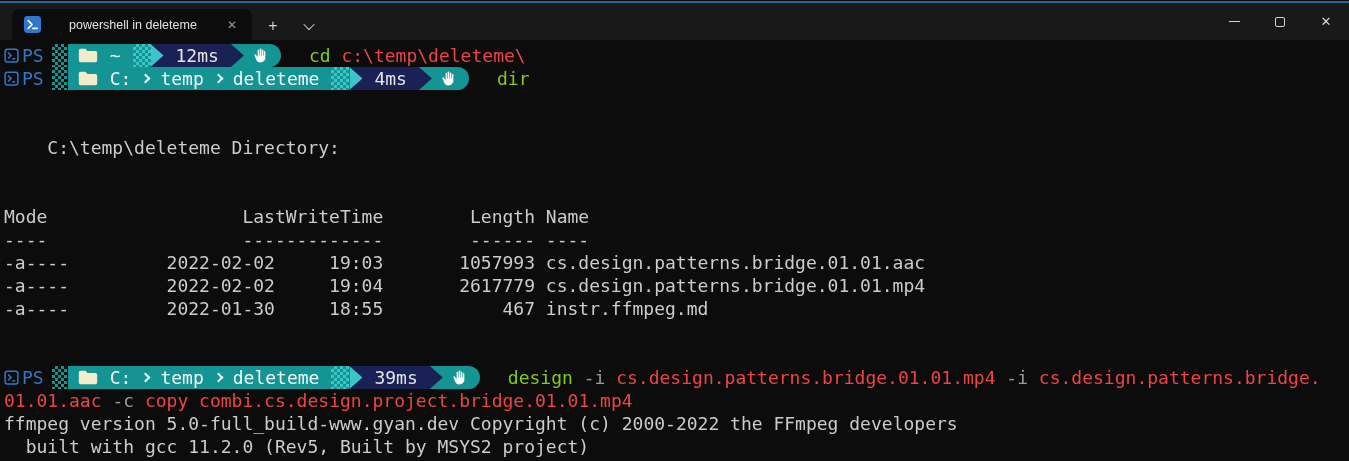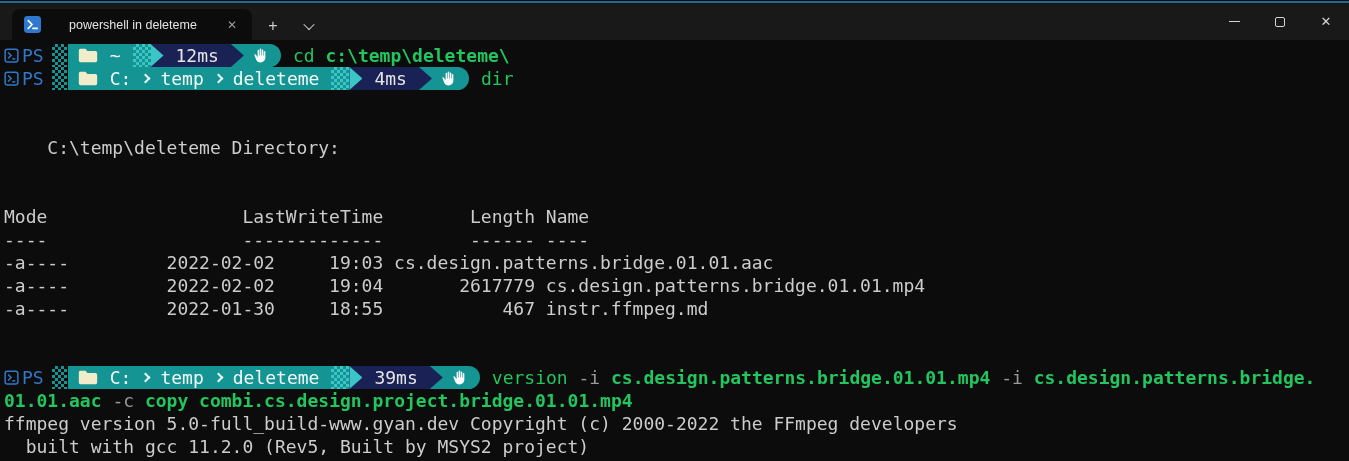--- a/index.html
+++ b/index.html
@@ -58,22 +58,22 @@
     width:18px; background-color:#159494;
     background-image:repeating-conic-gradient(#3cc5c7 0% 25%, transparent 0% 50%);
     background-size:6px 6px;
   }
   .sep { width:13px; position:relative; }
   .sep::before { content:''; position:absolute; inset:0; background:var(--bg); }
   .sep::after  { content:''; position:absolute; inset:0; background:var(--fg); clip-path:polygon(0 0,100% 50%,0 100%); }
   .seg-navy { background:#1a2155; padding:0 12px; color:#e5e5e5;justify-content:center; }
   .seg-pill { background:#159494; padding:0 13px 0 9px; border-radius:0 12px 12px 0; }
   .cmdline { margin-left:12px; display:inline; white-space:pre; }
-  .t-cmd { color:#22c55e; }
-  .t-arg { color:#22c55e;font-weight:bold; }
+  .t-cmd { color:#84cc16;margin-left:16px; }
+  .t-arg { color:#ef4444; }
   .t-dim { color:#999999; }
   
   .row { display:flex; }
   .col-mode { width:15ch; }
   .col-dt { width:20ch; display:inline-flex; }
   .col-date { width:10ch;text-align:right; }
   .col-time { width:10ch; text-align:right; }
   .col-dt-h { width:20ch; text-align:right; }
   .col-len { width:14ch; text-align:right; }
   .col-name { padding-left:1ch; }
@@ -198,20 +198,21 @@
     <div class="line row">
       <span class="col-mode">----</span>
       <span class="col-dt-h">-------------</span>
       <span class="col-len">------</span>
       <span class="col-name">----</span>
     </div>
 
     <div class="line row">
       <span class="col-mode">-a----</span>
       <span class="col-dt"><span class="col-date">2022-02-02</span><span class="col-time">19:03</span></span>
+      <span class="col-len">1057993</span>
       <span class="col-name">cs.design.patterns.bridge.01.01.aac</span>
     </div>
     <div class="line row">
       <span class="col-mode">-a----</span>
       <span class="col-dt"><span class="col-date">2022-02-02</span><span class="col-time">19:04</span></span>
       <span class="col-len">2617779</span>
       <span class="col-name">cs.design.patterns.bridge.01.01.mp4</span>
     </div>
     <div class="line row">
       <span class="col-mode">-a----</span>
@@ -247,21 +248,21 @@
       </span>
       <span class="px-mid"></span>
       <span class="sep" style="--fg:#3cc5c7;--bg:#1a2155"></span>
       <span class="seg seg-navy"><span>39ms</span></span>
       <span class="sep" style="--fg:#1a2155;--bg:#159494"></span>
       <span class="seg seg-pill">
         <svg viewBox="0 0 26 26" width="15" height="15">
             <path fill="#ffffff" d="M13 25c-3.4 0-6.4-2.1-7.6-5.2l-3-7.5a1 1 0 0 1 1.3-1.3l.8.3c.6.2 1 .6 1.3 1.2L7 15h1V4.2a1.3 1.3 0 1 1 2.6 0V13h1V2.2a1.3 1.3 0 1 1 2.6 0V13h1V3.7a1.3 1.3 0 1 1 2.6 0V13h1V6.7a1.3 1.3 0 1 1 2.6 0V17c0 4.4-3.6 8-8.4 8z"></path>
           </svg>
       </span>
-      <span class="cmdline"><span class="t-cmd">version</span><span class="t-dim"> -i </span><span class="t-arg">cs.design.patterns.bridge.01.01.mp4</span><span class="t-dim"> -i </span><span class="t-arg">cs.design.patterns.bridge.</span></span>
+      <span class="cmdline"><span class="t-cmd">design</span><span class="t-dim"> -i </span><span class="t-arg">cs.design.patterns.bridge.01.01.mp4</span><span class="t-dim"> -i </span><span class="t-arg">cs.design.patterns.bridge.</span></span>
     </div>
 
     <div class="line"><span class="t-arg">01.01.aac</span><span class="t-dim"> -c </span><span class="t-arg">copy combi.cs.design.project.bridge.01.01.mp4</span></div>
 
     <div class="line">ffmpeg version 5.0-full_build-www.gyan.dev Copyright (c) 2000-2022 the FFmpeg developers</div>
     <div class="line">  built with gcc 11.2.0 (Rev5, Built by MSYS2 project)</div>
 
   </div>
 </div>
 

